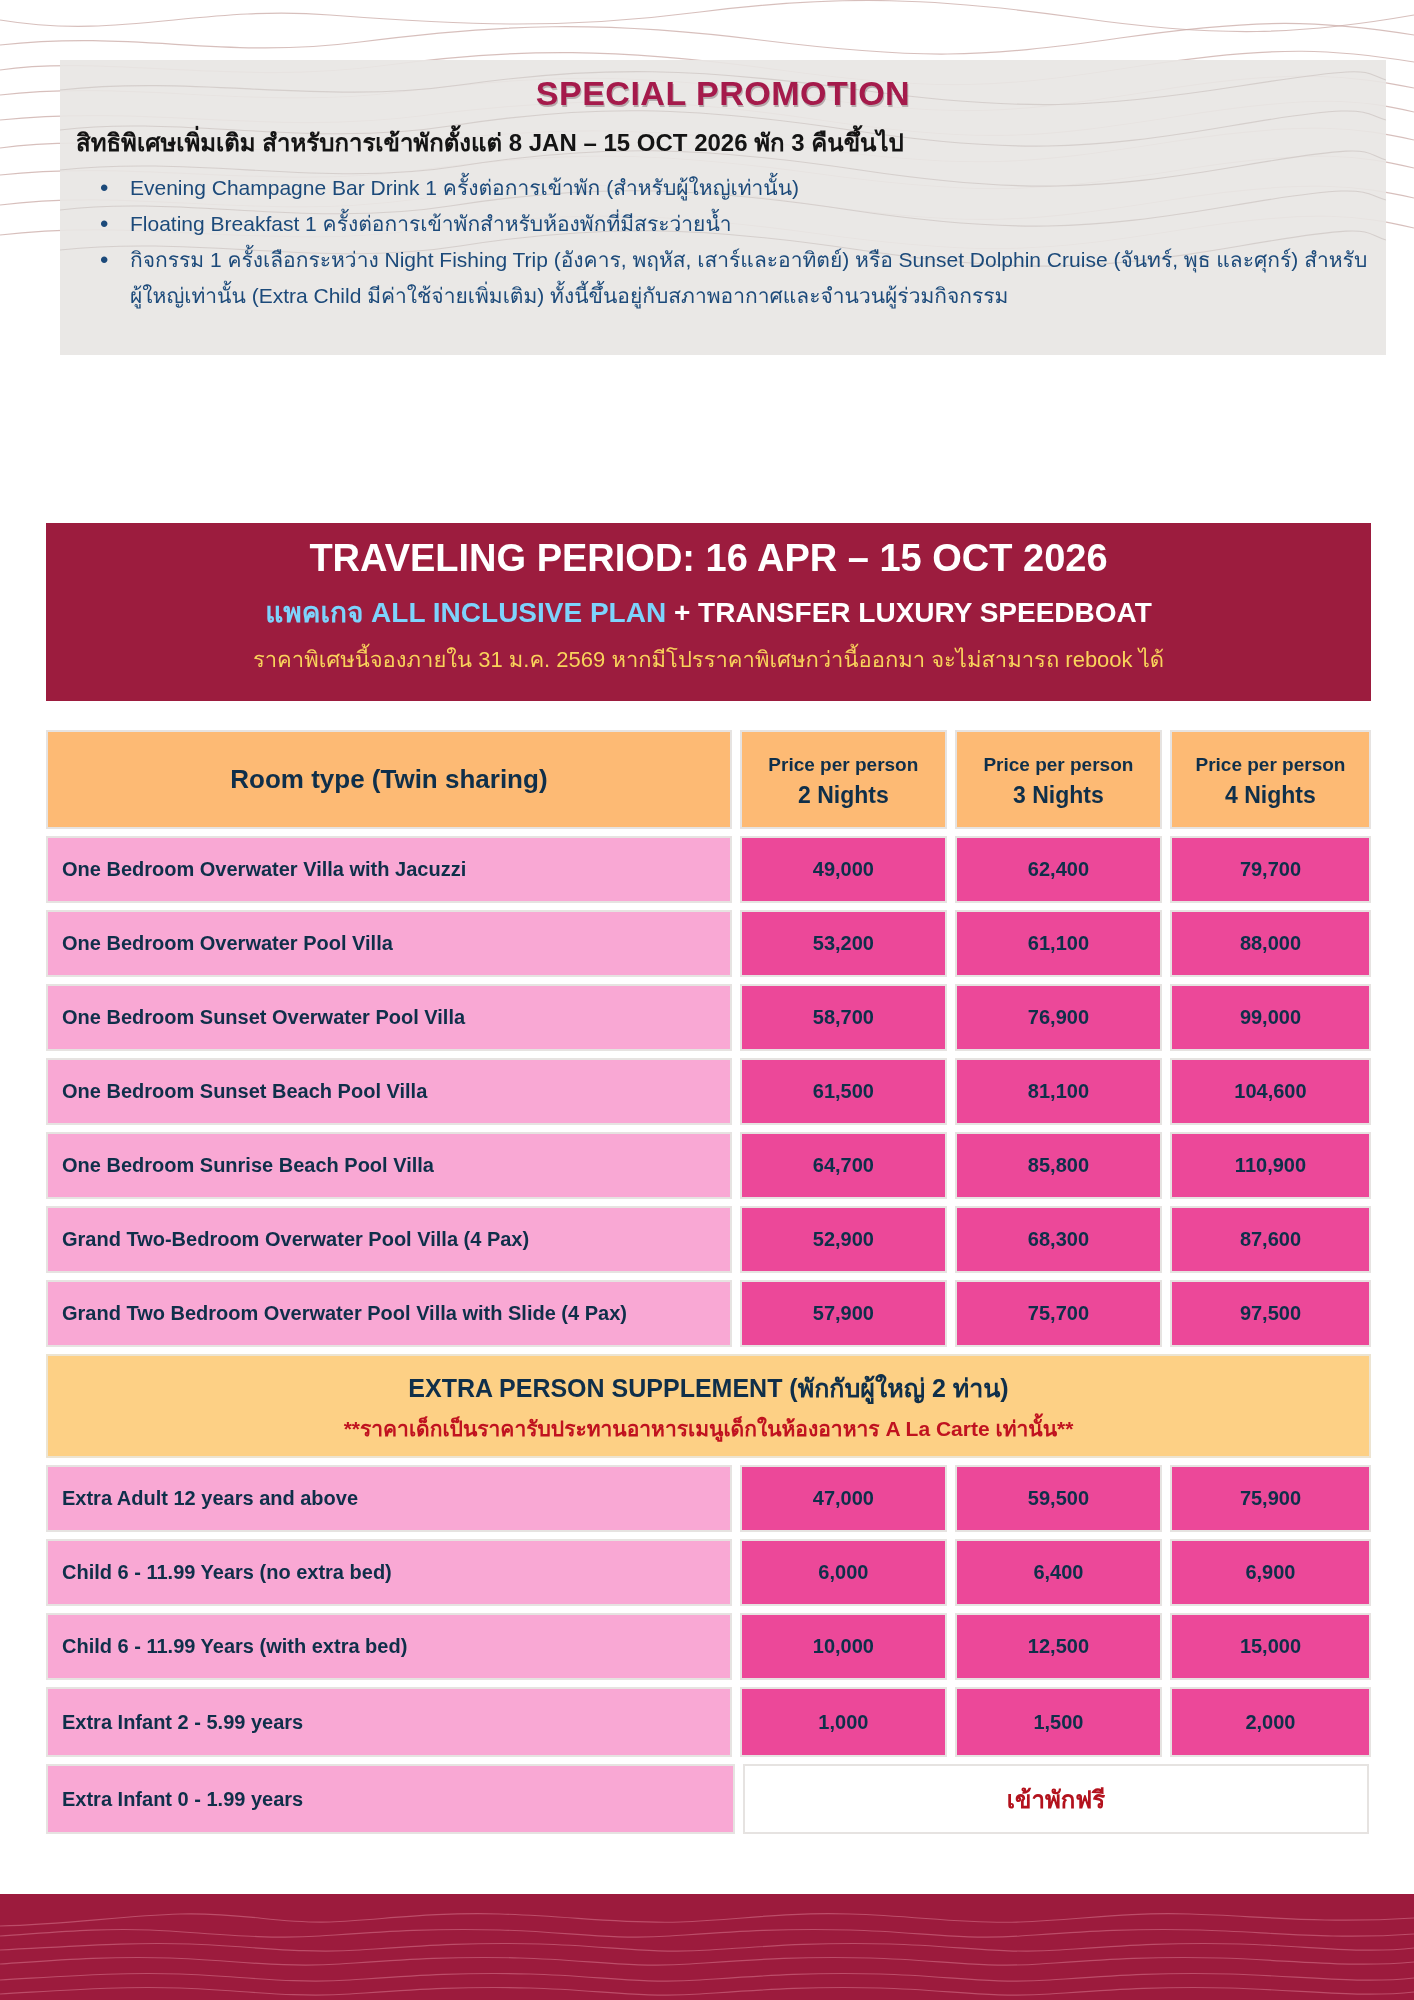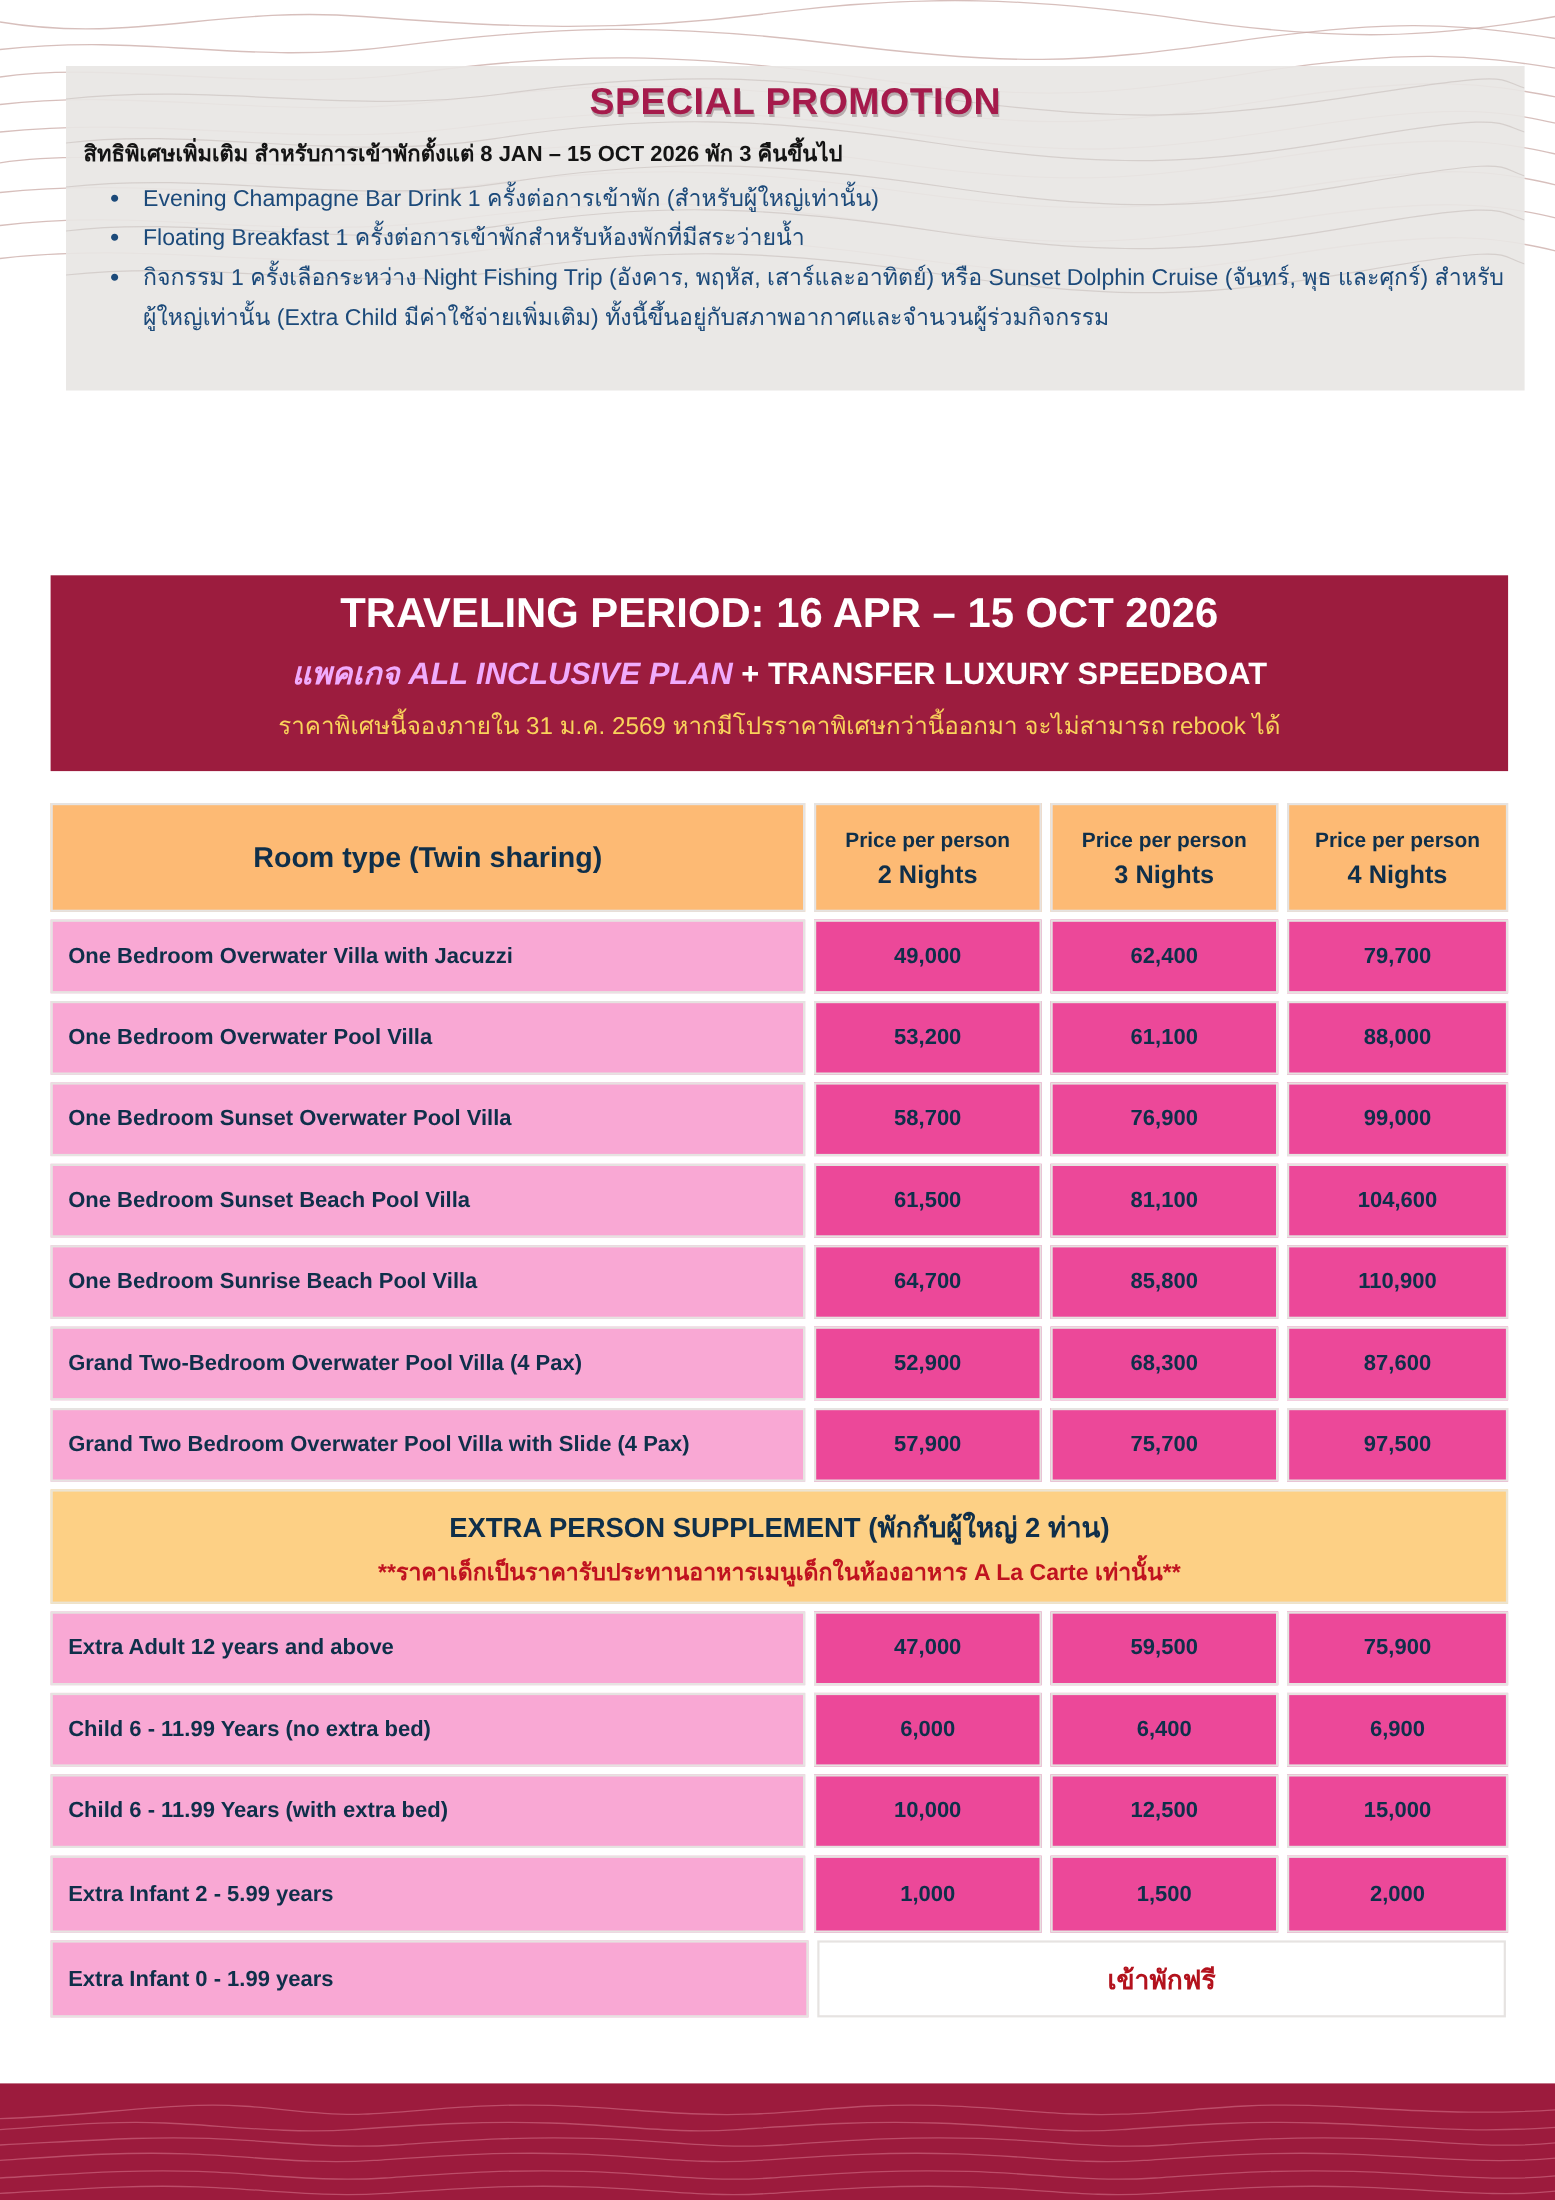--- a/index.html
+++ b/index.html
@@ -13,31 +13,31 @@
     position: absolute; left: 60px; top: 60px; width: 1326px; height: 295px;
     background: rgba(232,230,228,0.92); z-index: 1; overflow: hidden;
   }
   .promo-box .inner-waves { position: absolute; left: 0; top: 0; width: 100%; height: 100%; }
   .promo-box .inner-waves path { fill: none; stroke: #cfc8c6; stroke-width: 1.1; opacity: 0.8; }
   .promo-title {
     position: relative; text-align: center; color: #a51a4b; font-weight: bold;
     font-size: 34px; margin-top: 14px; letter-spacing: 0.5px;
     text-shadow: 1px 2px 0 rgba(90,60,70,0.35);
   }
-  .promo-subtitle { position: relative; font-size: 20px; font-weight: bold; color: #141414; margin: 10px 0 0 16px; }
+  .promo-subtitle { position: relative; font-size: 24px; font-weight: bold; color: #141414; margin: 10px 0 0 16px; }
   .promo-list { position: relative; list-style: none; margin: 8px 0 0 40px; }
   .promo-list li { position: relative; font-size: 21px; color: #1c4a7a; line-height: 36px; padding-left: 30px; }
   .promo-list li::before { content: "•"; position: absolute; left: 0; top: 0; color: #1c4a7a; font-size: 24px; }
 
   .period-banner {
     position: absolute; left: 46px; top: 523px; width: 1325px; height: 178px; background: #9c1c3e; text-align: center;
   }
   .period-title { color: #ffffff; font-weight: bold; font-size: 38px; margin-top: 14px; }
   .period-plan { font-size: 28px; font-weight: bold; margin-top: 10px; color: #ffffff; }
-  .period-plan .yellow { color: #f0abfc; font-style: italic; }
+  .period-plan .yellow { color: #7dd3fc; }
   .period-note { font-size: 22px; color: #f9d35b; margin-top: 8px; }
 
   .price-table { position: absolute; left: 46px; top: 730px; width: 1325px; }
   .row { display: flex; gap: 8px; margin-bottom: 7px; }
   .cell { border: 2px solid #e6e3e1; display: flex; align-items: center; }
   .c-room { width: 689px; background: #f9a8d4; padding-left: 14px; font-size: 20px; font-weight: bold; color: #0f2f4a; }
   .c-price { width: 208px; background: #ec4899; justify-content: center; font-size: 20px; font-weight: bold; color: #0f2f4a; }
   .c-price.last { width: 202px; }
   .c-merged { width: 626px; background: #ffffff; justify-content: center; font-size: 24px; font-weight: bold; color: #b3121d; }
   .row.header .cell { background: #fdba74; height: 99px; }

